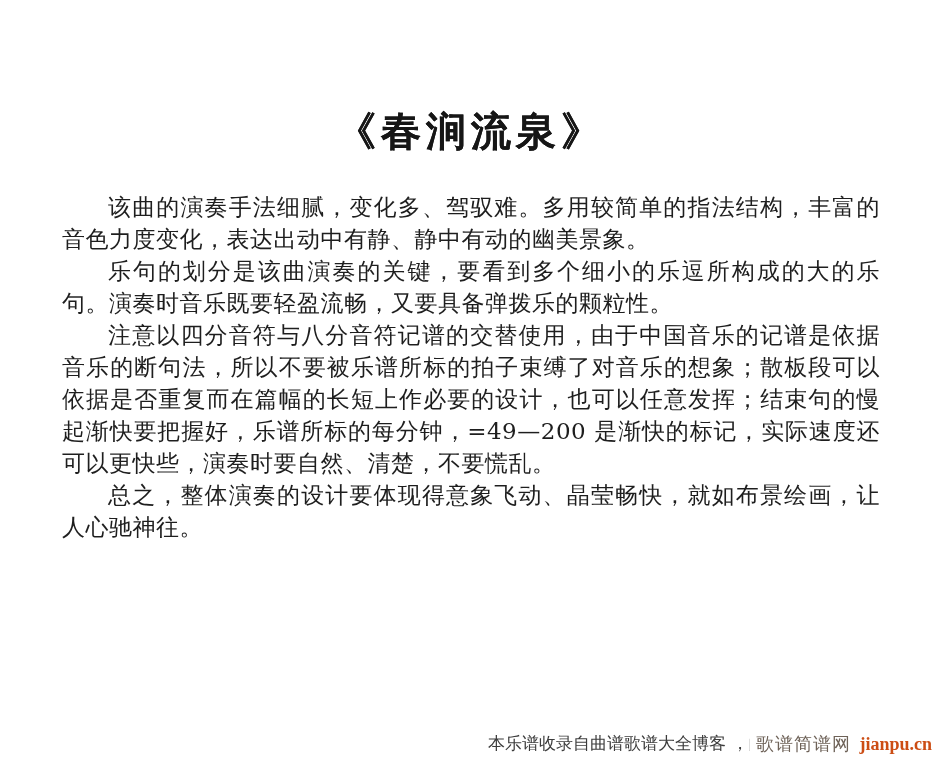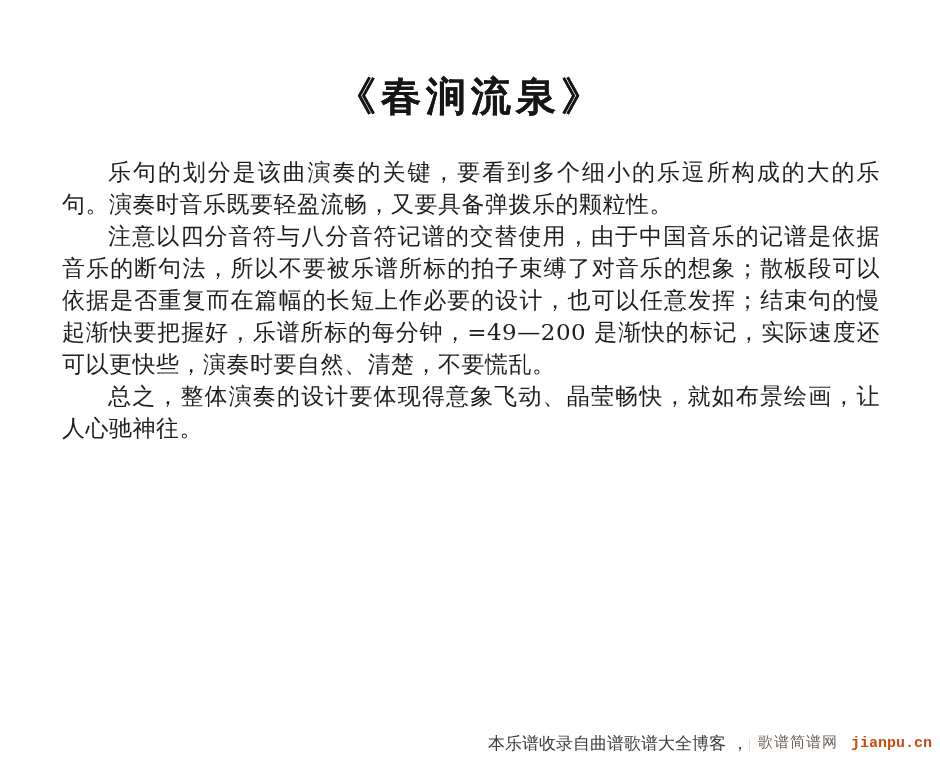--- a/index.html
+++ b/index.html
@@ -15,21 +15,21 @@
     font-family: "DejaVu Serif", serif;
     color: #1e1e1e;
     -webkit-font-smoothing: antialiased;
   }
   .page {
     position: relative;
     width: 940px;
     height: 762px;
     background: #ffffff;
     box-sizing: border-box;
-    padding: 70px 60px 0 62px;
+    padding: 105px 60px 0 62px;
   }
   .doc-title {
     margin: 0 0 34px 0;
     text-align: center;
     font-size: 40px;
     line-height: 52px;
     font-weight: 900;
     letter-spacing: 5px;
     color: #161616;
     font-family: "DejaVu Serif", serif;
@@ -61,43 +61,44 @@
     color: #3c3c3c;
     font-family: "DejaVu Sans", "Liberation Sans", sans-serif;
     white-space: nowrap;
     max-width: 262px;
     overflow: hidden;
   }
   .footer-brand {
     position: absolute;
     right: 8px;
     top: 4px;
-    font-size: 15px;
+    font-size: 18px;
     line-height: 20px;
     white-space: nowrap;
-    font-family: Liberation Mono, monospace;
+    font-family: Liberation Serif, serif;
   }
   .brand-name {
     color: #6e6258;
     letter-spacing: 1px;
   }
   .brand-domain {
     color: #cc4d14;
     font-weight: bold;
     margin-left: 4px;
   }
 </style>
 </head>
 <body>
 
 <div class="page">
 
   <h1 class="doc-title">《春涧流泉》</h1>
 
   <div class="doc-body">
+    <p>该曲的演奏手法细腻，变化多、驾驭难。多用较简单的指法结构，丰富的音色力度变化，表达出动中有静、静中有动的幽美景象。</p>
     <p>乐句的划分是该曲演奏的关键，要看到多个细小的乐逗所构成的大的乐句。演奏时音乐既要轻盈流畅，又要具备弹拨乐的颗粒性。</p>
     <p>注意以四分音符与八分音符记谱的交替使用，由于中国音乐的记谱是依据音乐的断句法，所以不要被乐谱所标的拍子束缚了对音乐的想象；散板段可以依据是否重复而在篇幅的长短上作必要的设计，也可以任意发挥；结束句的慢起渐快要把握好，乐谱所标的每分钟，=49—200 是渐快的标记，实际速度还可以更快些，演奏时要自然、清楚，不要慌乱。</p>
     <p>总之，整体演奏的设计要体现得意象飞动、晶莹畅快，就如布景绘画，让人心驰神往。</p>
   </div>
 
   <div class="doc-footer">
     <span class="footer-note">本乐谱收录自曲谱歌谱大全博客 ，由书</span>
     <span class="footer-brand">
       <span class="brand-name">歌谱简谱网</span>
       <span class="brand-domain">jianpu.cn</span>

